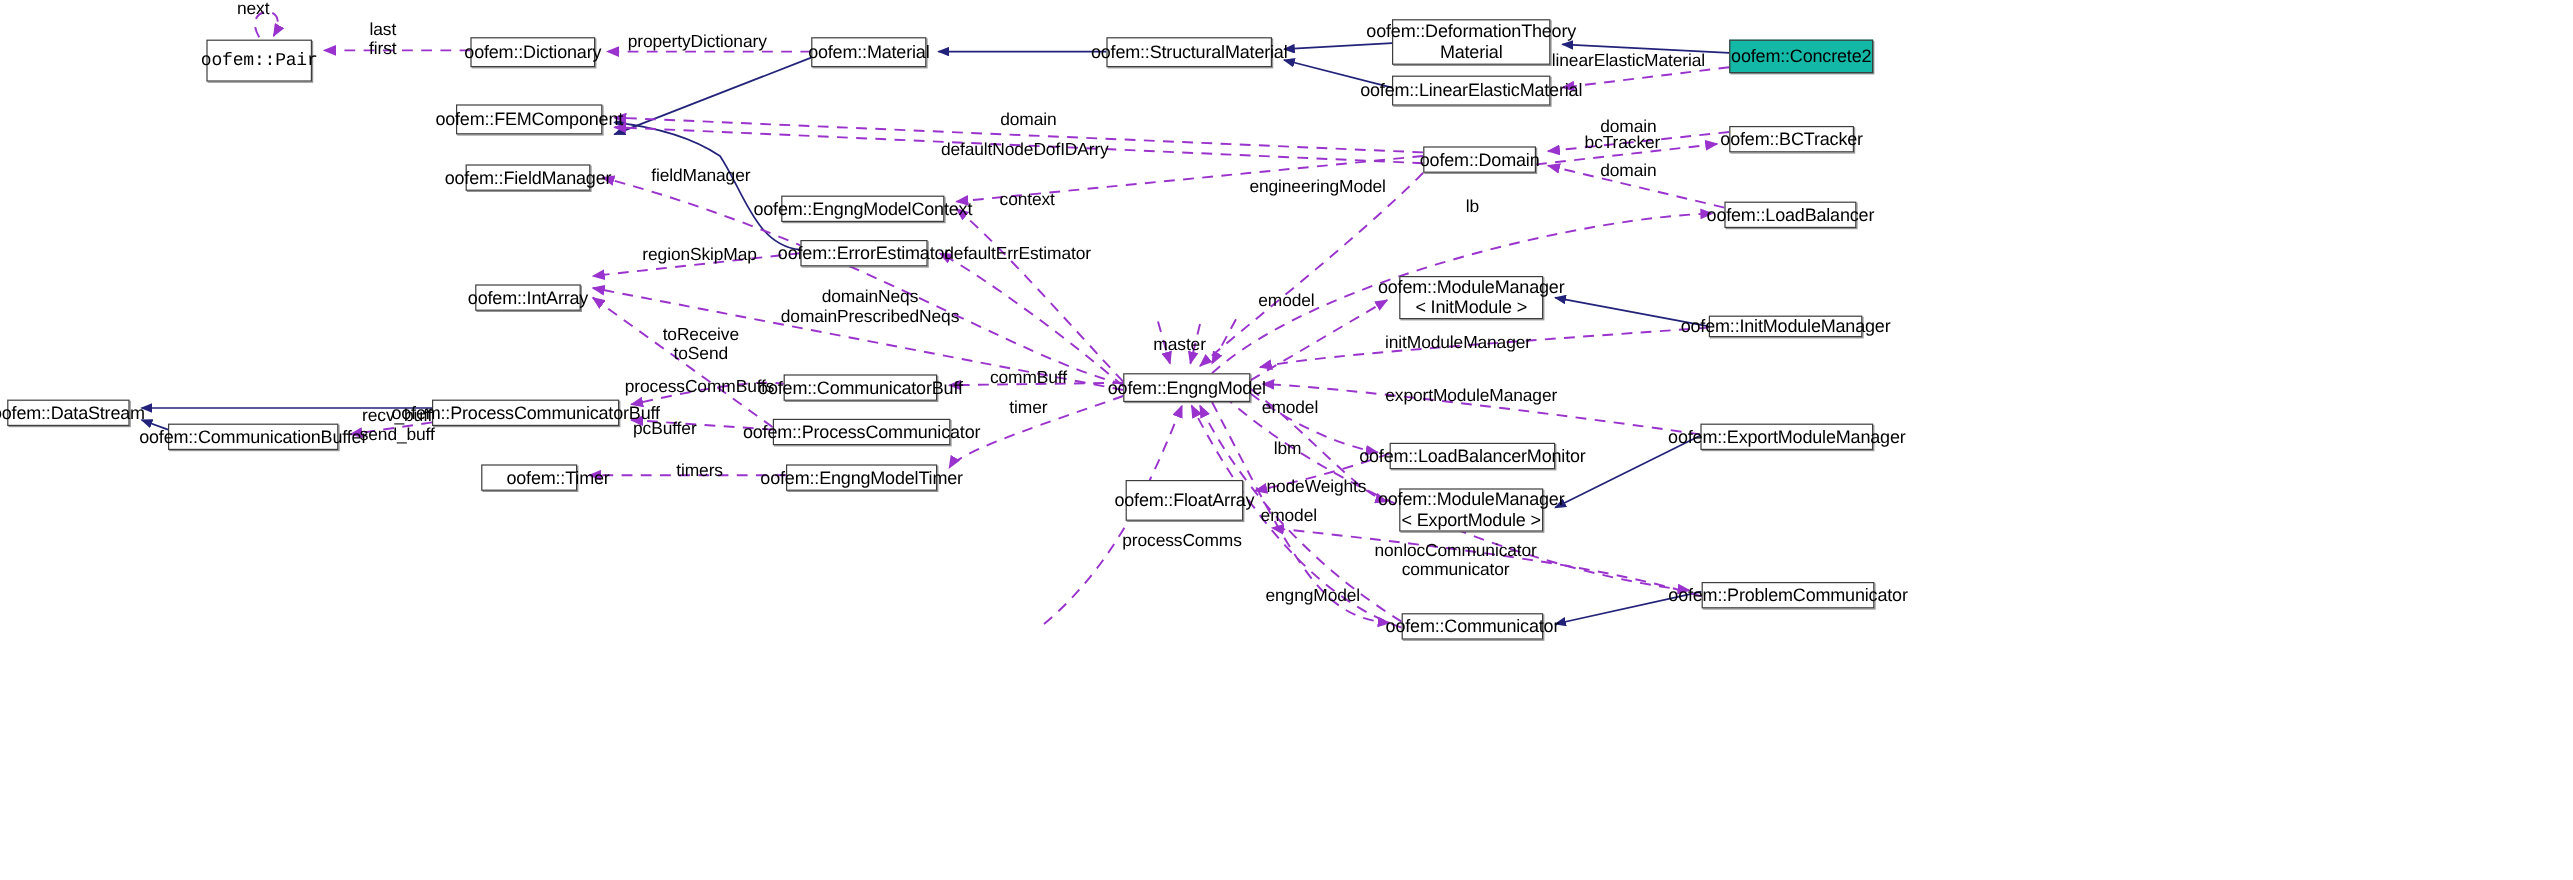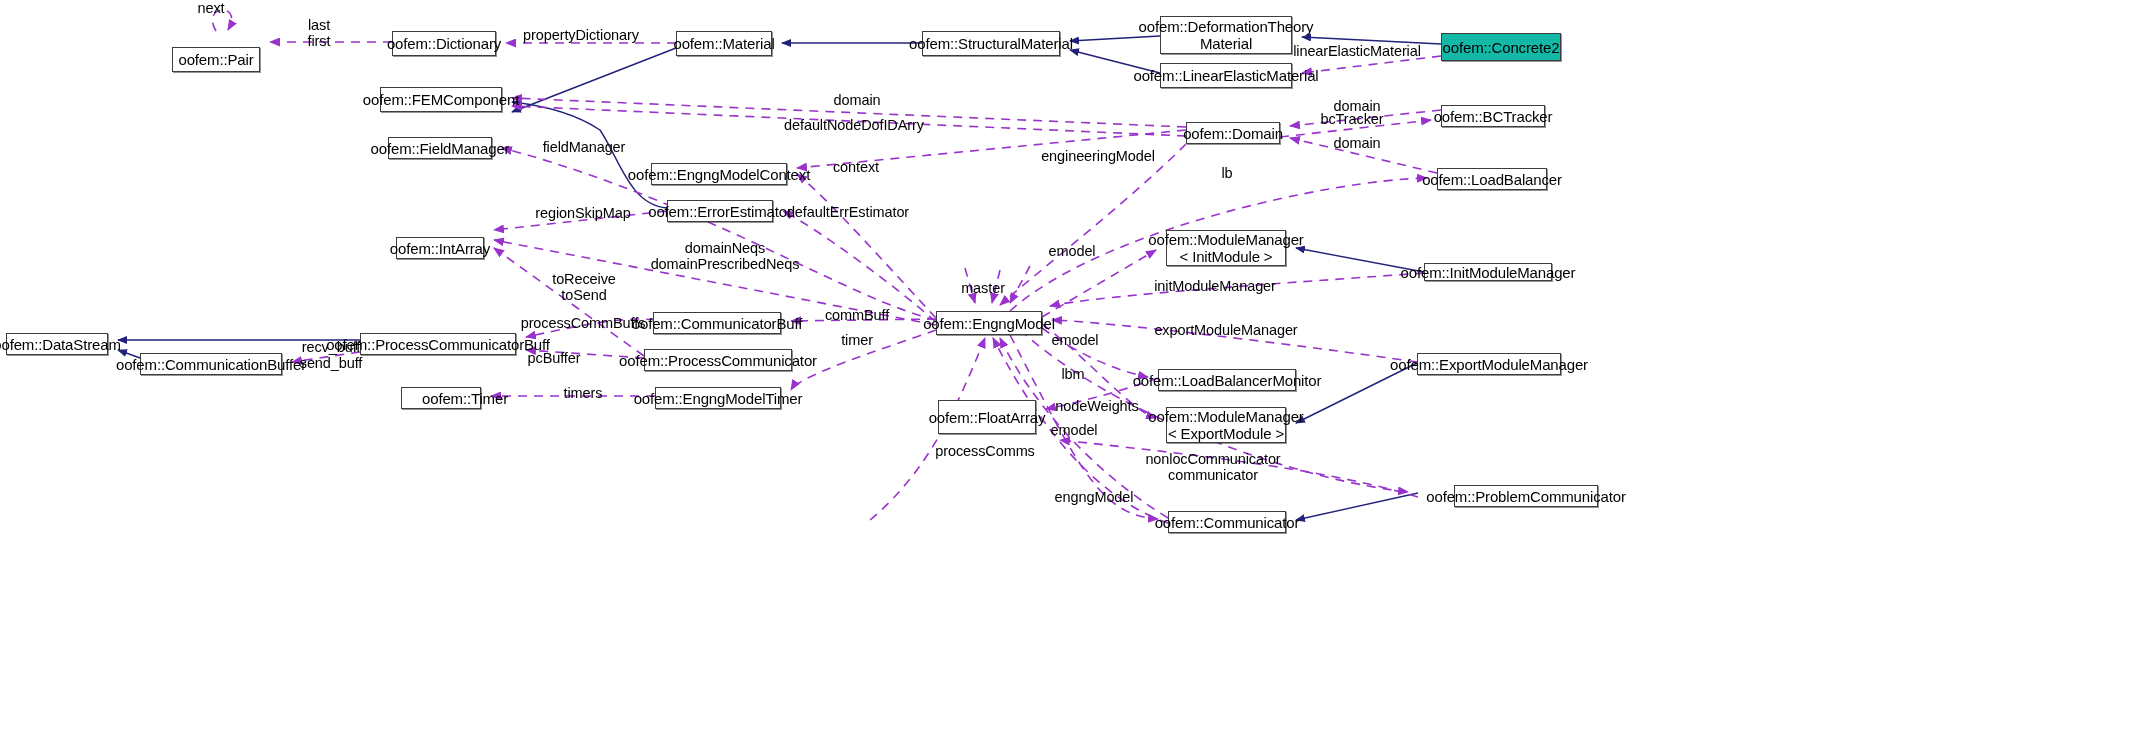--- a/index.html
+++ b/index.html
@@ -164,21 +164,21 @@
 
       <path d="M1418,497 C1330,470 1200,455 1060,440"></path>
 
       <path d="M1168,523 C1100,500 1040,430 993,338"></path>
 
       <path d="M1020,330 C1120,420 1300,480 1408,492"></path>
       <path d="M1010,335 C1080,470 1100,515 1158,519"></path>
     </g>
   </svg>
 
-  <div class="node" style="left:172px;top:47px;width:88px;height:25px;">oofem::Pair</div>
+  <div class="node" style="left:172px;top:33px;width:88px;height:35px;font-family:Liberation Mono, monospace;">oofem::Pair</div>
   <div class="node" style="left:392px;top:31px;width:104px;height:25px;">oofem::Dictionary</div>
   <div class="node" style="left:676px;top:31px;width:96px;height:25px;">oofem::Material</div>
   <div class="node" style="left:922px;top:31px;width:138px;height:25px;">oofem::StructuralMaterial</div>
   <div class="node" style="left:1160px;top:16px;width:132px;height:38px;">oofem::DeformationTheory
 Material</div>
   <div class="node highlight" style="left:1441px;top:33px;width:120px;height:28px;">oofem::Concrete2</div>
   <div class="node" style="left:1160px;top:63px;width:132px;height:25px;">oofem::LinearElasticMaterial</div>
   <div class="node" style="left:380px;top:87px;width:122px;height:25px;">oofem::FEMComponent</div>
   <div class="node" style="left:1441px;top:105px;width:104px;height:22px;">oofem::BCTracker</div>
   <div class="node" style="left:1186px;top:122px;width:94px;height:22px;">oofem::Domain</div>
@@ -196,21 +196,21 @@
   <div class="node" style="left:360px;top:333px;width:156px;height:22px;">oofem::ProcessCommunicatorBuff</div>
   <div class="node" style="left:1417px;top:353px;width:144px;height:22px;">oofem::ExportModuleManager</div>
   <div class="node" style="left:140px;top:353px;width:142px;height:22px;">oofem::CommunicationBuffer</div>
   <div class="node" style="left:644px;top:349px;width:148px;height:22px;">oofem::ProcessCommunicator</div>
   <div class="node" style="left:1158px;top:369px;width:138px;height:22px;">oofem::LoadBalancerMonitor</div>
   <div class="node" style="left:401px;top:387px;width:80px;height:22px;padding-left:48px;">oofem::Timer</div>
   <div class="node" style="left:655px;top:387px;width:126px;height:22px;">oofem::EngngModelTimer</div>
   <div class="node" style="left:938px;top:400px;width:98px;height:34px;">oofem::FloatArray</div>
   <div class="node" style="left:1166px;top:407px;width:120px;height:36px;">oofem::ModuleManager
 &lt; ExportModule &gt;</div>
-  <div class="node" style="left:1418px;top:485px;width:144px;height:22px;margin-left:36px;">oofem::ProblemCommunicator</div>
+  <div class="node" style="left:1418px;top:485px;width:144px;height:22px;">oofem::ProblemCommunicator</div>
   <div class="node" style="left:1168px;top:511px;width:118px;height:22px;">oofem::Communicator</div>
 
   <div class="edge-label" style="left:211px;top:0px;">next</div>
   <div class="edge-label" style="left:319px;top:17px;">last
 first</div>
   <div class="edge-label" style="left:581px;top:27px;">propertyDictionary</div>
   <div class="edge-label" style="left:1357px;top:43px;">linearElasticMaterial</div>
   <div class="edge-label" style="left:857px;top:92px;">domain</div>
   <div class="edge-label" style="left:1357px;top:98px;">domain</div>
   <div class="edge-label" style="left:854px;top:117px;">defaultNodeDofIDArry</div>

